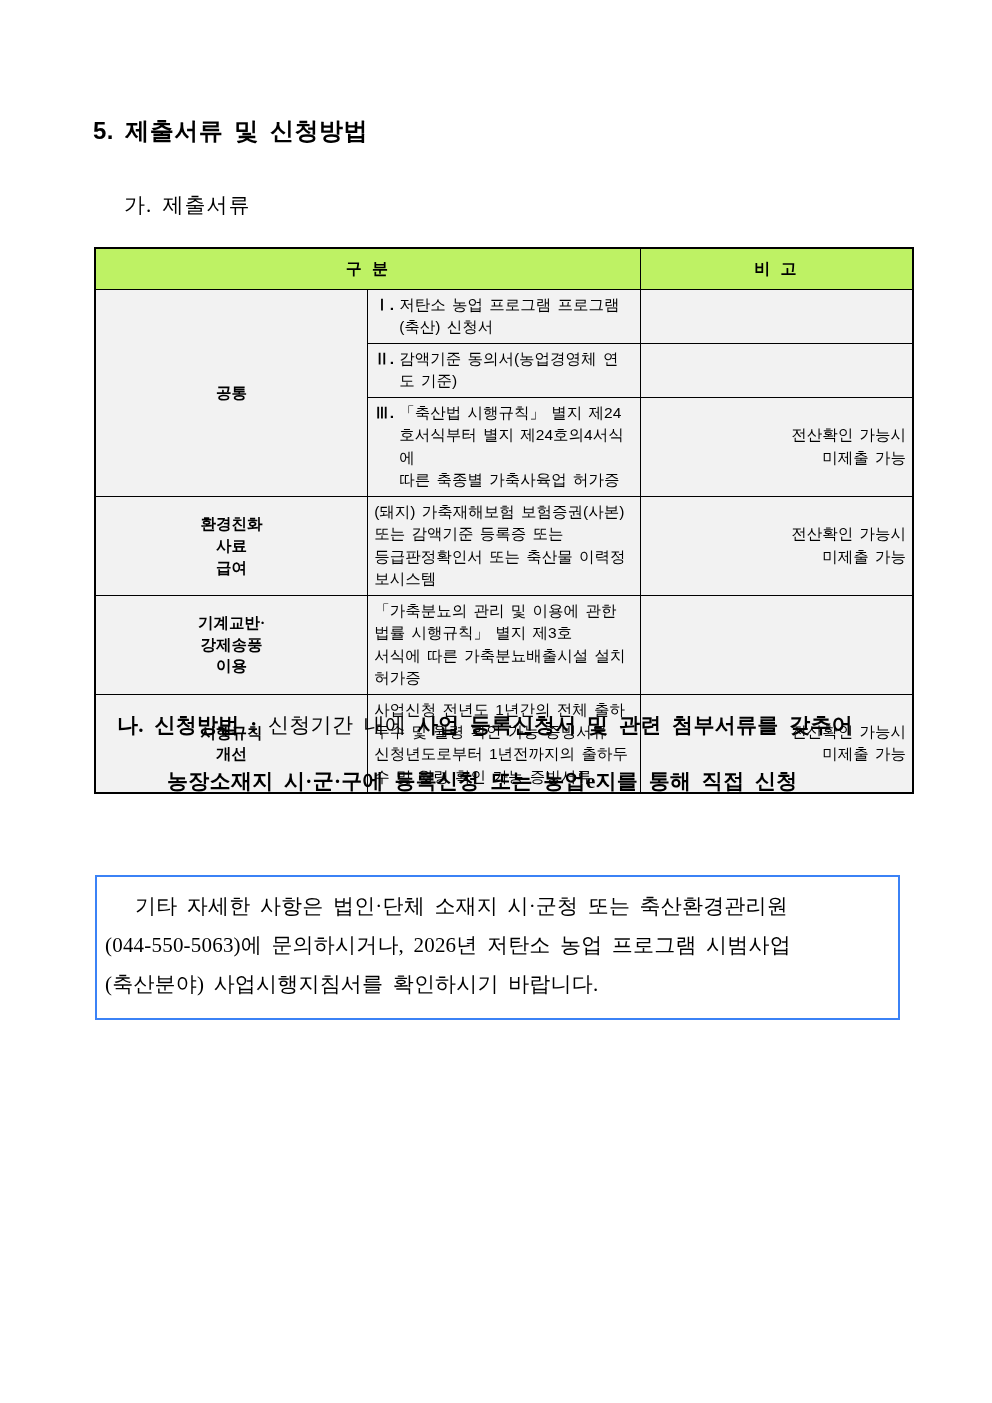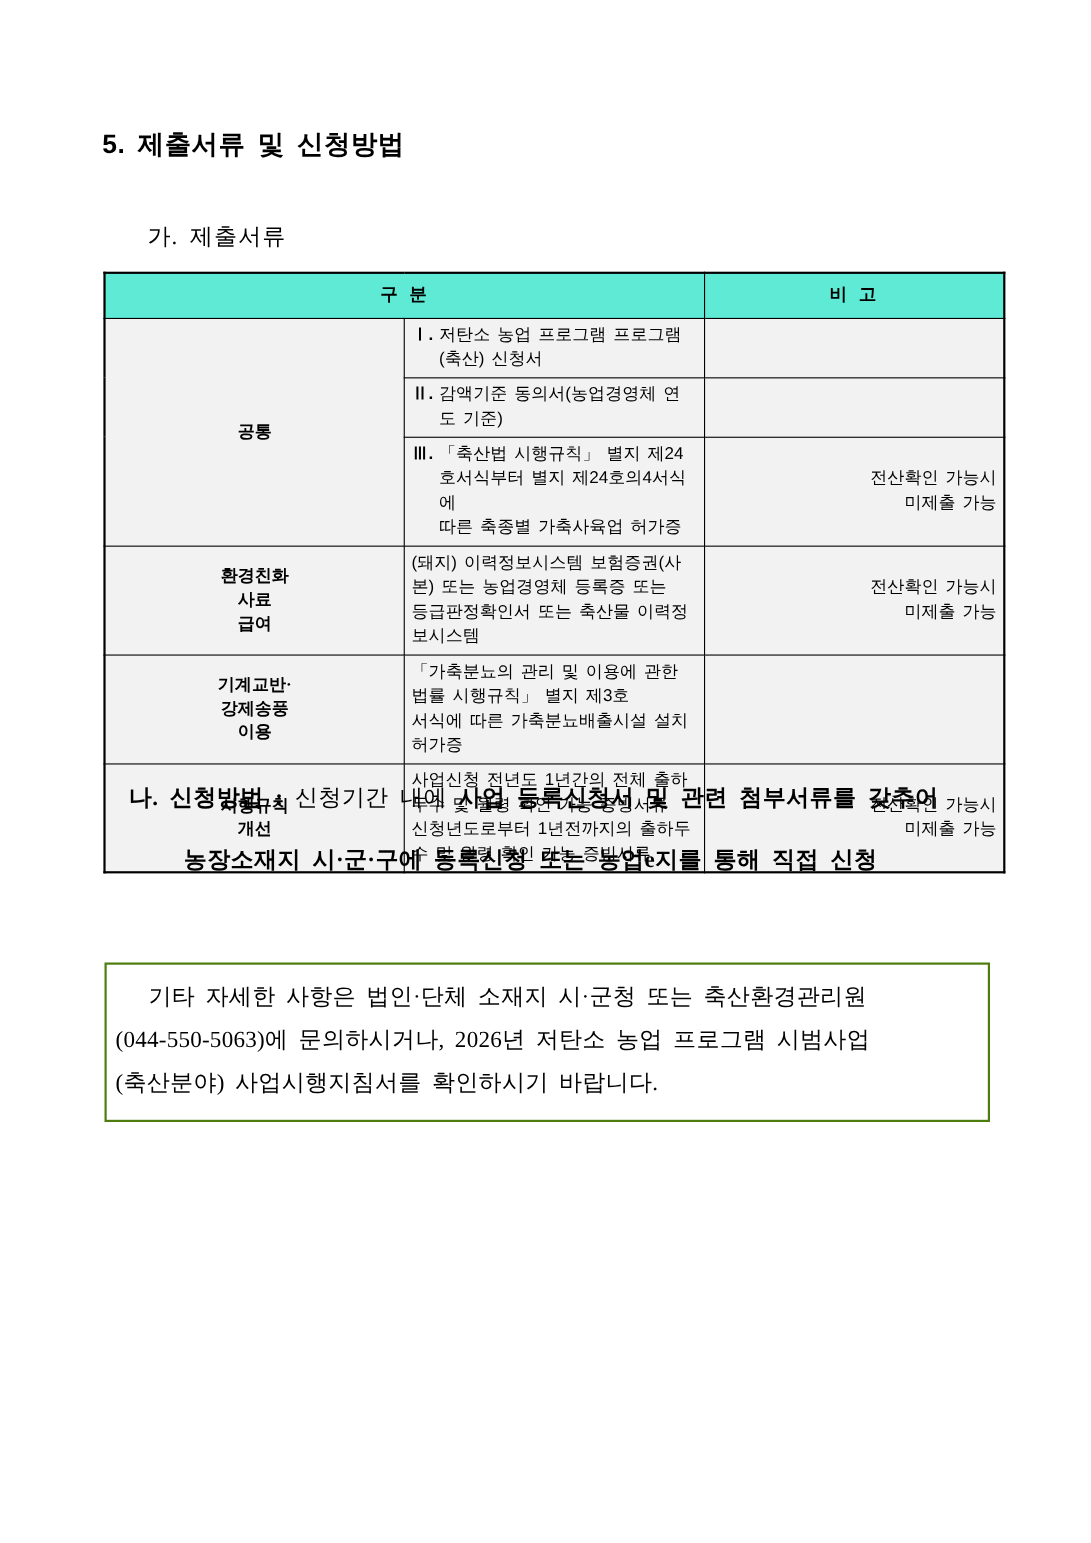--- a/index.html
+++ b/index.html
@@ -21,21 +21,21 @@
   .section-title {
     margin: 0;
     padding: 115px 0 0 93px;
     font-size: 24px;
     font-weight: bold;
     letter-spacing: 0.5px;
     word-spacing: 4px;
     font-family: "Liberation Sans", sans-serif;
   }
   .subsection-title {
-    margin: 14px;
+    margin: 4px;
     padding: 40px 0 0 120px;
     font-size: 21px;
     font-weight: normal;
     letter-spacing: 1px;
     word-spacing: 4px;
     font-family: "Liberation Serif", serif;
   }
 
   
   table.doc-table {
@@ -50,21 +50,21 @@
   }
   table.doc-table th,
   table.doc-table td {
     border: 1px solid #000000;
     background: #f2f2f2;
     padding: 4px 6px;
     word-spacing: 2px;
   }
   table.doc-table { border: 2px solid #000000; }
   table.doc-table thead th {
-    background: #5eead4;
+    background: #bef264;
     font-weight: bold;
     text-align: center;
     height: 32px;
     font-size: 16px;
     letter-spacing: 2px;
   }
   td.cat {
     width: 80px;
     text-align: center;
     vertical-align: middle;
@@ -115,21 +115,21 @@
   .method .b { font-weight: bold; }
   .method-line2 { padding-left: 50px; }
 
   
   .notice-box {
     position: absolute;
     left: 95px;
     top: 875px;
     width: 805px;
     box-sizing: border-box;
-    border: 2px solid #4d7c0f;
+    border: 2px solid #3b82f6;
     padding: 10px 8px 14px 8px;
   }
   .notice-text {
     margin: 0;
     font-family: "Liberation Serif", serif;
     font-size: 21px;
     line-height: 39px;
     white-space: pre-line;
     text-indent: 30px;
     word-spacing: 4px;
@@ -185,21 +185,21 @@
 미제출 가능</td>
       </tr>
 
       <tr class="row-g2">
         <td class="cat">환경친화
 사료
 급여</td>
         <td class="content">
           <div class="cflex">
 
-            <span class="ctext">(돼지) 이력정보시스템 보험증권(사본) 또는 농업경영체 등록증 또는
+            <span class="ctext">(돼지) 가축재해보험 보험증권(사본) 또는 감액기준 등록증 또는
 등급판정확인서 또는 축산물 이력정보시스템</span>
           </div>
         </td>
         <td class="note">전산확인 가능시
 미제출 가능</td>
       </tr>
 
       <tr class="row-g3">
         <td class="cat">기계교반·
 강제송풍

